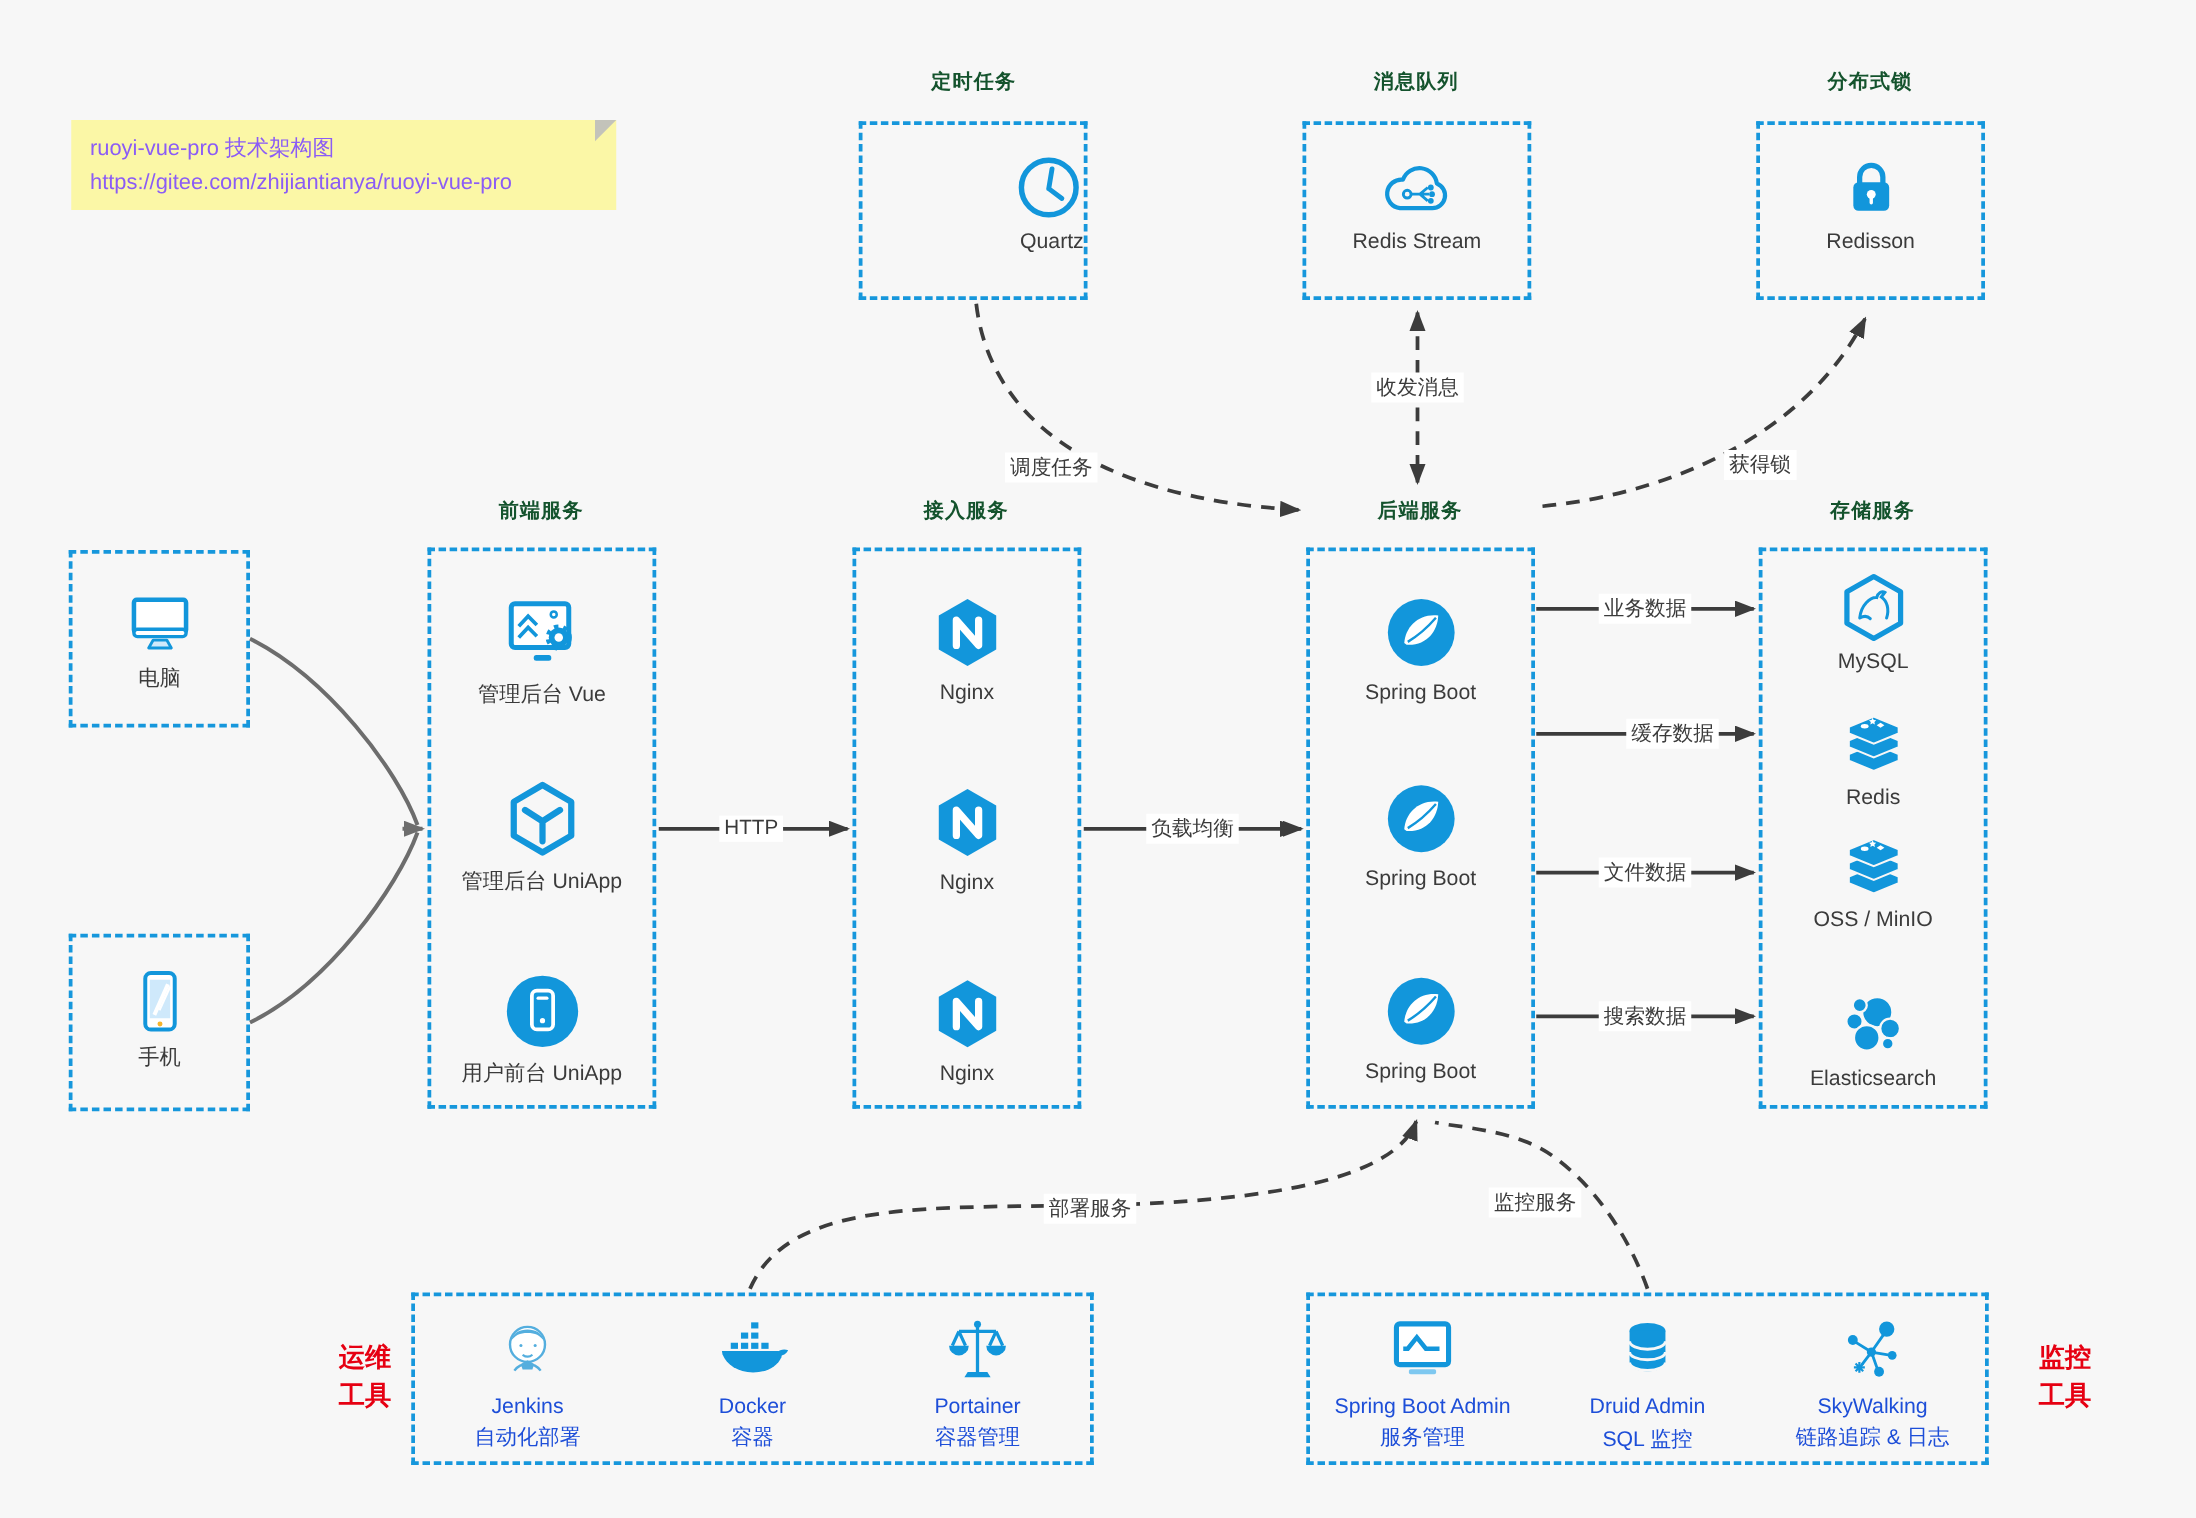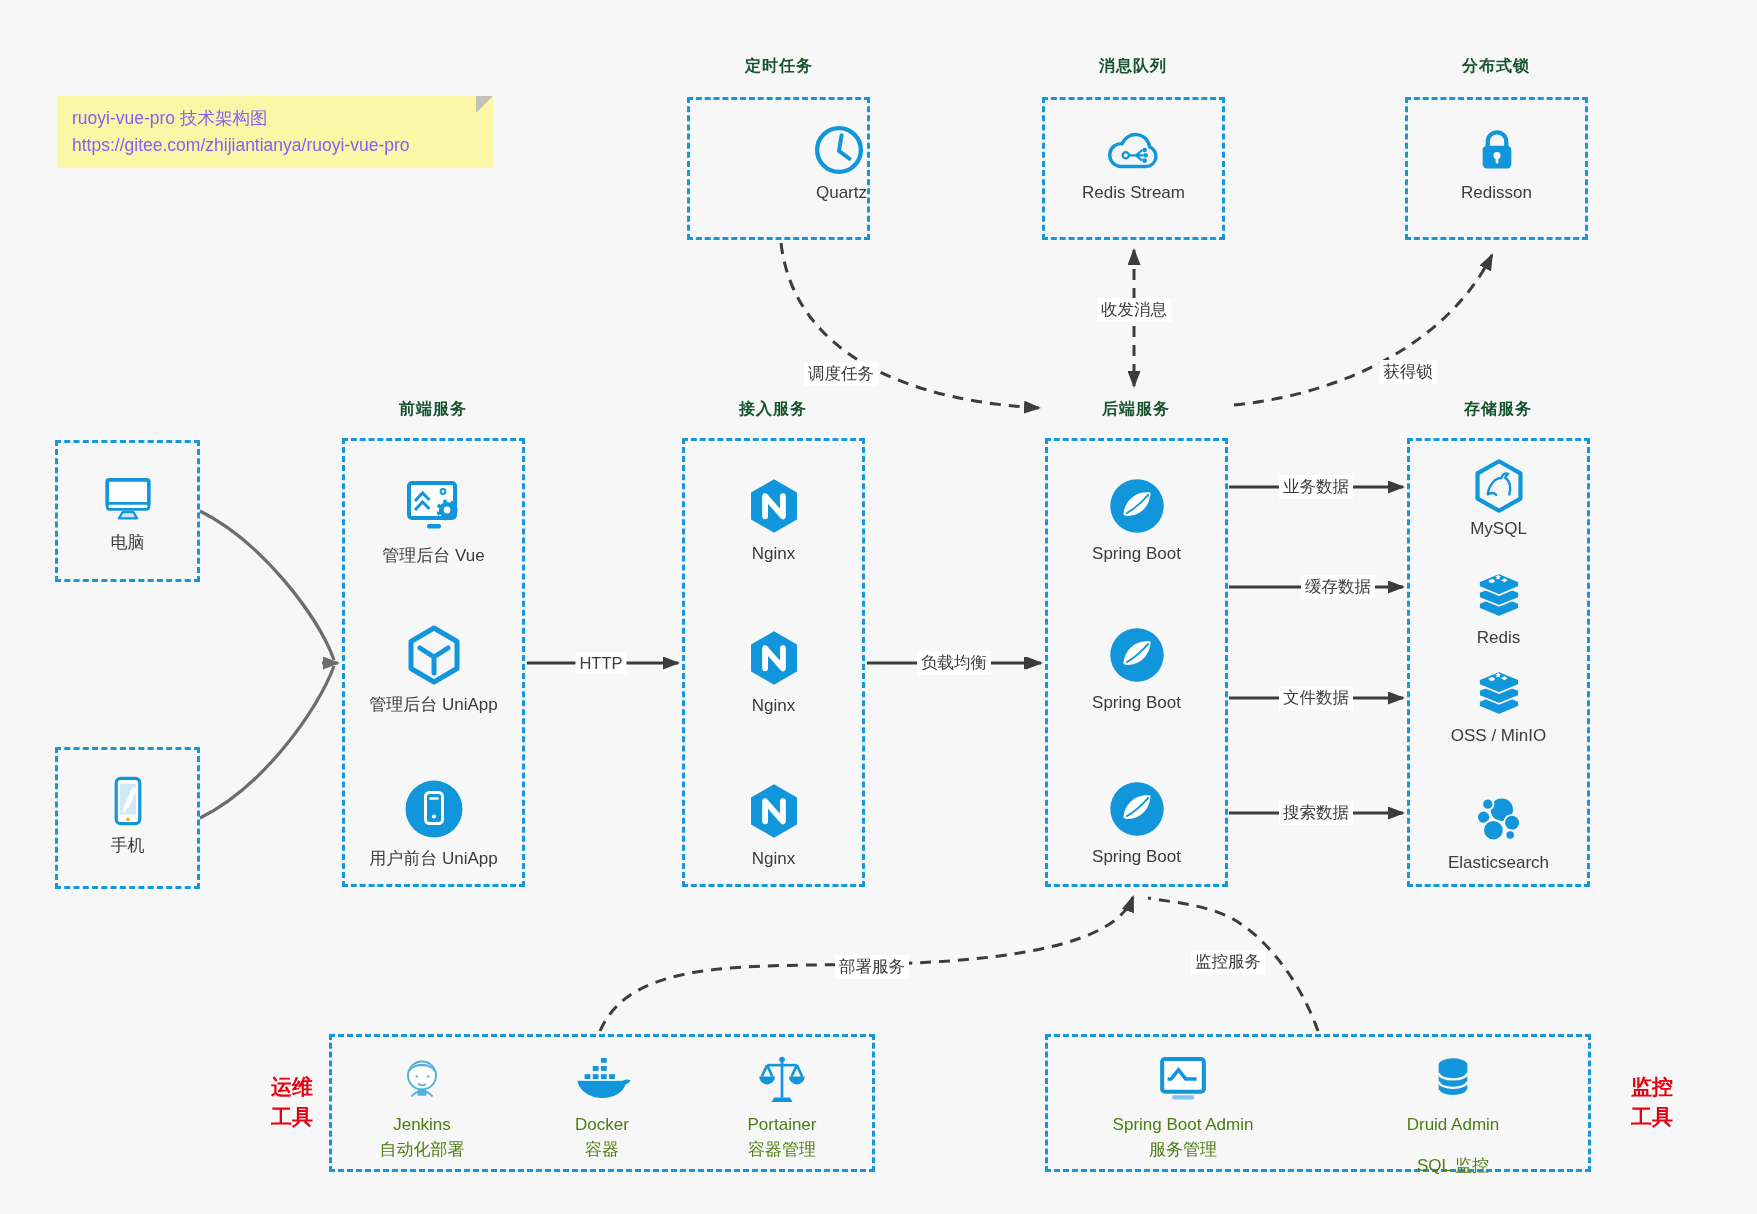--- a/index.html
+++ b/index.html
@@ -8,21 +8,21 @@
   svg.wires{position:absolute;left:0;top:0;z-index:1;}
   .dbox{position:absolute;border:3px dashed #1697dc;box-sizing:border-box;background:transparent;z-index:2;}
   .col-title{position:absolute;transform:translate(-50%,-50%);color:#14532d;font-weight:bold;font-size:16px;white-space:nowrap;z-index:3;letter-spacing:1px;}
   .side-title{position:absolute;transform:translate(-50%,-50%);color:#e60012;font-weight:bold;font-size:21px;line-height:30px;text-align:center;white-space:nowrap;z-index:3;}
   .node{position:absolute;left:0;width:100%;display:flex;flex-direction:column;align-items:center;z-index:3;}
   .node .ic{display:flex;align-items:center;justify-content:center;}
   .ic-68{height:68px;} .ic-58{height:58px;} .ic-56{height:56px;}
   .node .lbl{margin-top:4px;font-size:17px;color:#3b3b3b;white-space:nowrap;}
   .hrow{position:absolute;left:0;top:0;width:100%;height:100%;display:flex;z-index:3;}
   .hrow .cell{flex:1;display:flex;flex-direction:column;align-items:center;padding-top:14px;}
-  .hrow .cell .lbl{margin-top:5px;font-size:17px;color:#4d7c0f;white-space:nowrap;line-height:25px;text-align:center;}
+  .hrow .cell .lbl{margin-top:5px;font-size:17px;color:#1d4ed8;white-space:nowrap;line-height:25px;text-align:center;}
   .edge-lbl{position:absolute;transform:translate(-50%,-50%);background:#fff;padding:1px 4px;font-size:16.5px;color:#3b3b3b;white-space:nowrap;z-index:4;}
   .note{position:absolute;left:57px;top:96px;width:436px;height:72px;background:#fbf7a6;box-sizing:border-box;padding:9px 0 0 15px;font-size:17.5px;line-height:27px;color:#8b5cf6;z-index:3;}
   .note .fold{position:absolute;right:0;top:0;width:0;height:0;border-left:17px solid #c3c3ba;border-bottom:17px solid transparent;}
 </style>
 </head>
 <body>
 
 <div class="canvas">
 
   <svg class="wires" width="1757" height="1214" viewBox="0 0 1757 1214">
@@ -379,21 +379,42 @@
               <ellipse cx="32" cy="13" rx="17" ry="7.5" fill="#1296db"></ellipse>
               <path d="M15 13 V44 a17 7.5 0 0 0 34 0 V13" fill="#1296db"></path>
               <g stroke="#f7f7f7" stroke-width="2.8" fill="none">
                 <path d="M15 23 a17 7.5 0 0 0 34 0"></path>
                 <path d="M15 33 a17 7.5 0 0 0 34 0"></path>
                 <path d="M15 43 a17 7.5 0 0 0 34 0"></path>
               </g>
             </svg>
         </span>
         <span class="lbl">Druid Admin</span>
-        <span class="lbl" style="margin-top:16px;">SQL 监控</span>
+        <span class="lbl" style="margin-top:2px;">SQL 监控</span>
+      </div>
+      <div class="cell">
+        <span class="ic ic-56">
+          <svg width="56" height="56" viewBox="0 0 64 64">
+              <g stroke="#1296db" stroke-width="2.6" fill="none">
+                <path d="M31 35 L45 15 M31 35 L15 25 M31 35 L49 38 M31 35 L37 52 M31 35 L22 47"></path>
+              </g>
+              <g fill="#1296db">
+                <circle cx="45" cy="14" r="7"></circle>
+                <circle cx="14" cy="24" r="4.5"></circle>
+                <circle cx="50" cy="38" r="4"></circle>
+                <circle cx="38" cy="53" r="4.5"></circle>
+                <circle cx="31" cy="35" r="4.2"></circle>
+              </g>
+              <g stroke="#1296db" stroke-width="2" fill="none">
+                <path d="M15 49 h10 M20 44 v10 M16.5 45.5 l7 7 M23.5 45.5 l-7 7"></path>
+              </g>
+            </svg>
+        </span>
+        <span class="lbl">SkyWalking</span>
+        <span class="lbl" style="margin-top:0;">链路追踪 &amp; 日志</span>
       </div>
     </div>
   </div>
 
   <span class="edge-lbl" style="left:601px;top:663px;">HTTP</span>
   <span class="edge-lbl" style="left:954px;top:663px;">负载均衡</span>
   <span class="edge-lbl" style="left:841px;top:374px;">调度任务</span>
   <span class="edge-lbl" style="left:1134px;top:310px;">收发消息</span>
   <span class="edge-lbl" style="left:1408px;top:372px;">获得锁</span>
   <span class="edge-lbl" style="left:1316px;top:487px;">业务数据</span>

